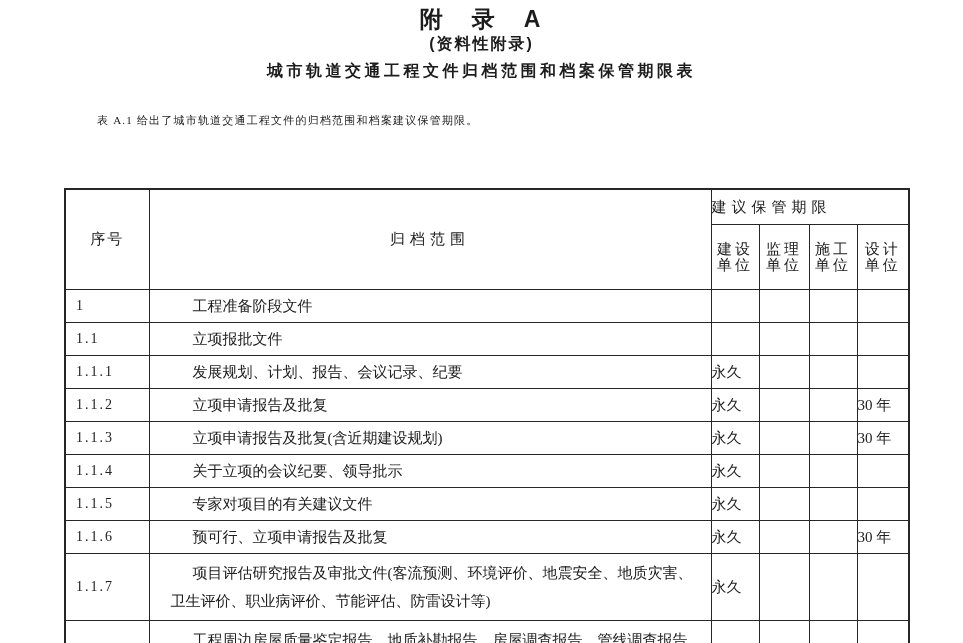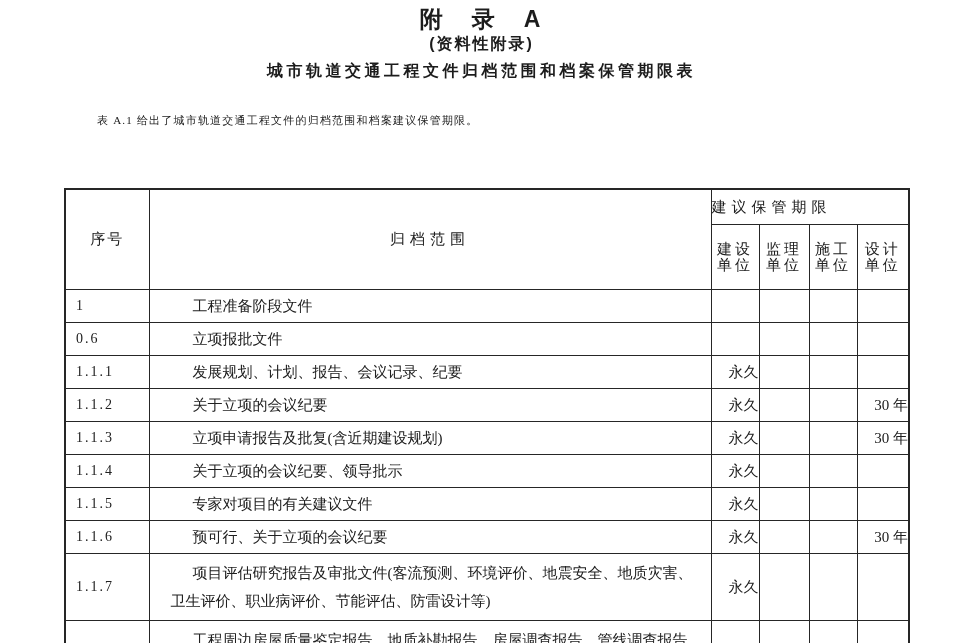--- a/index.html
+++ b/index.html
@@ -72,21 +72,21 @@
     vertical-align: middle;
   }
   td.scope {
     padding-left: 21px;
     padding-right: 4px;
     text-indent: 22px;
     line-height: 28px;
     vertical-align: middle;
   }
   tr.partial td.scope { vertical-align: top; padding-top: 5px; }
-  td.val { text-align: right; vertical-align: middle; }
+  td.val { text-align: left; vertical-align: middle; }
 </style>
 </head>
 <body>
 
 <div class="page">
 
   <div class="heading appendix-label">附　录　A</div>
   <div class="heading appendix-type">(资料性附录)</div>
   <div class="heading appendix-title">城市轨道交通工程文件归档范围和档案保管期限表</div>
 
@@ -122,38 +122,38 @@
     <tbody>
       <tr>
         <td class="serial">1</td>
         <td class="scope">工程准备阶段文件</td>
         <td class="val"></td>
         <td class="val"></td>
         <td class="val"></td>
         <td class="val"></td>
       </tr>
       <tr>
-        <td class="serial">0.6</td>
+        <td class="serial">1.1</td>
         <td class="scope">立项报批文件</td>
         <td class="val"></td>
         <td class="val"></td>
         <td class="val"></td>
         <td class="val"></td>
       </tr>
       <tr>
         <td class="serial">1.1.1</td>
         <td class="scope">发展规划、计划、报告、会议记录、纪要</td>
         <td class="val">永久</td>
         <td class="val"></td>
         <td class="val"></td>
         <td class="val"></td>
       </tr>
       <tr>
         <td class="serial">1.1.2</td>
-        <td class="scope">关于立项的会议纪要</td>
+        <td class="scope">立项申请报告及批复</td>
         <td class="val">永久</td>
         <td class="val"></td>
         <td class="val"></td>
         <td class="val">30 年</td>
       </tr>
       <tr>
         <td class="serial">1.1.3</td>
         <td class="scope">立项申请报告及批复(含近期建设规划)</td>
         <td class="val">永久</td>
         <td class="val"></td>
@@ -171,21 +171,21 @@
       <tr>
         <td class="serial">1.1.5</td>
         <td class="scope">专家对项目的有关建议文件</td>
         <td class="val">永久</td>
         <td class="val"></td>
         <td class="val"></td>
         <td class="val"></td>
       </tr>
       <tr>
         <td class="serial">1.1.6</td>
-        <td class="scope">预可行、关于立项的会议纪要</td>
+        <td class="scope">预可行、立项申请报告及批复</td>
         <td class="val">永久</td>
         <td class="val"></td>
         <td class="val"></td>
         <td class="val">30 年</td>
       </tr>
       <tr class="tall">
         <td class="serial">1.1.7</td>
         <td class="scope">项目评估研究报告及审批文件(客流预测、环境评价、地震安全、地质灾害、卫生评价、职业病评价、节能评估、防雷设计等)</td>
         <td class="val">永久</td>
         <td class="val"></td>

